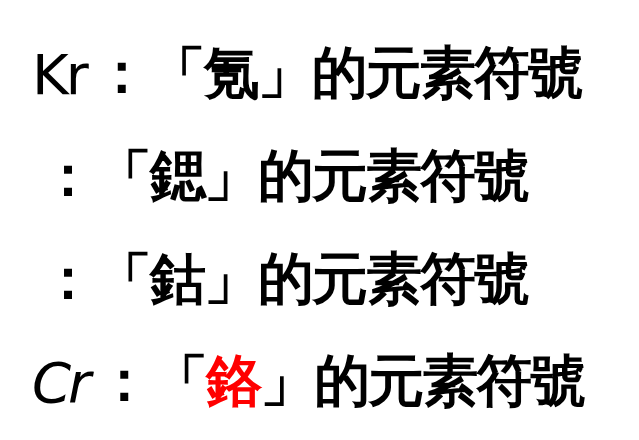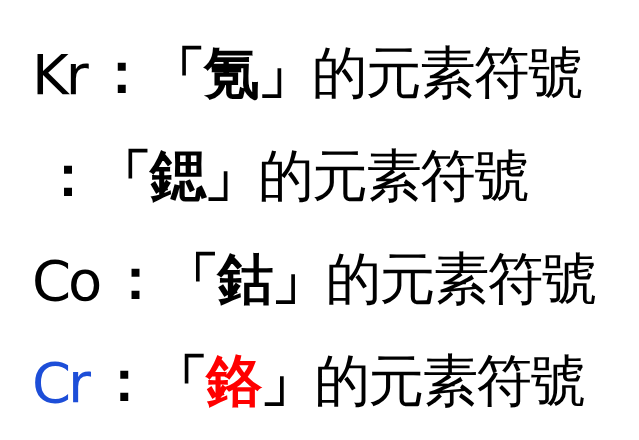--- a/index.html
+++ b/index.html
@@ -11,21 +11,21 @@
     .line {
       position: absolute; left: 32px; height: 80px;
       display: flex; align-items: center;
       font-size: 56px; font-weight: bold; color: #000000;
       letter-spacing: -2px; white-space: nowrap;
     }
     .sym { font-weight: normal; letter-spacing: -3px; }
     .colon { margin: 0 2px 0 8px; font-weight: bold; }
     .bracket { font-weight: bold; }
     .ch { font-weight: bold; }
-    .suffix { font-weight: normal; }
+    .suffix { font-weight: bold; }
   </style>
 </head>
 <body>
 
 <div class="line" style="top:34px;">
   <span class="sym">Kr</span>
   <span class="colon">：</span>
   <span class="bracket">「</span>
   <span class="ch">氪</span>
   <span class="bracket">」</span>
@@ -34,28 +34,27 @@
 
 <div class="line" style="top:137px;">
   <span class="colon">：</span>
   <span class="bracket">「</span>
   <span class="ch">鍶</span>
   <span class="bracket">」</span>
   <span class="suffix">的元素符號</span>
 </div>
 
 <div class="line" style="top:240px;">
-  <span class="sym">Co</span>
   <span class="colon">：</span>
   <span class="bracket">「</span>
   <span class="ch">鈷</span>
   <span class="bracket">」</span>
   <span class="suffix">的元素符號</span>
 </div>
 
 <div class="line" style="top:342px;">
-  <span class="sym" style="color:#1d4ed8;">Cr</span>
+  <span class="sym" style="color:#000000;font-style:italic;">Cr</span>
   <span class="colon">：</span>
   <span class="bracket">「</span>
   <span class="ch" style="color:#ff0000;">鉻</span>
   <span class="bracket">」</span>
   <span class="suffix">的元素符號</span>
 </div>
 
 </body></html>

